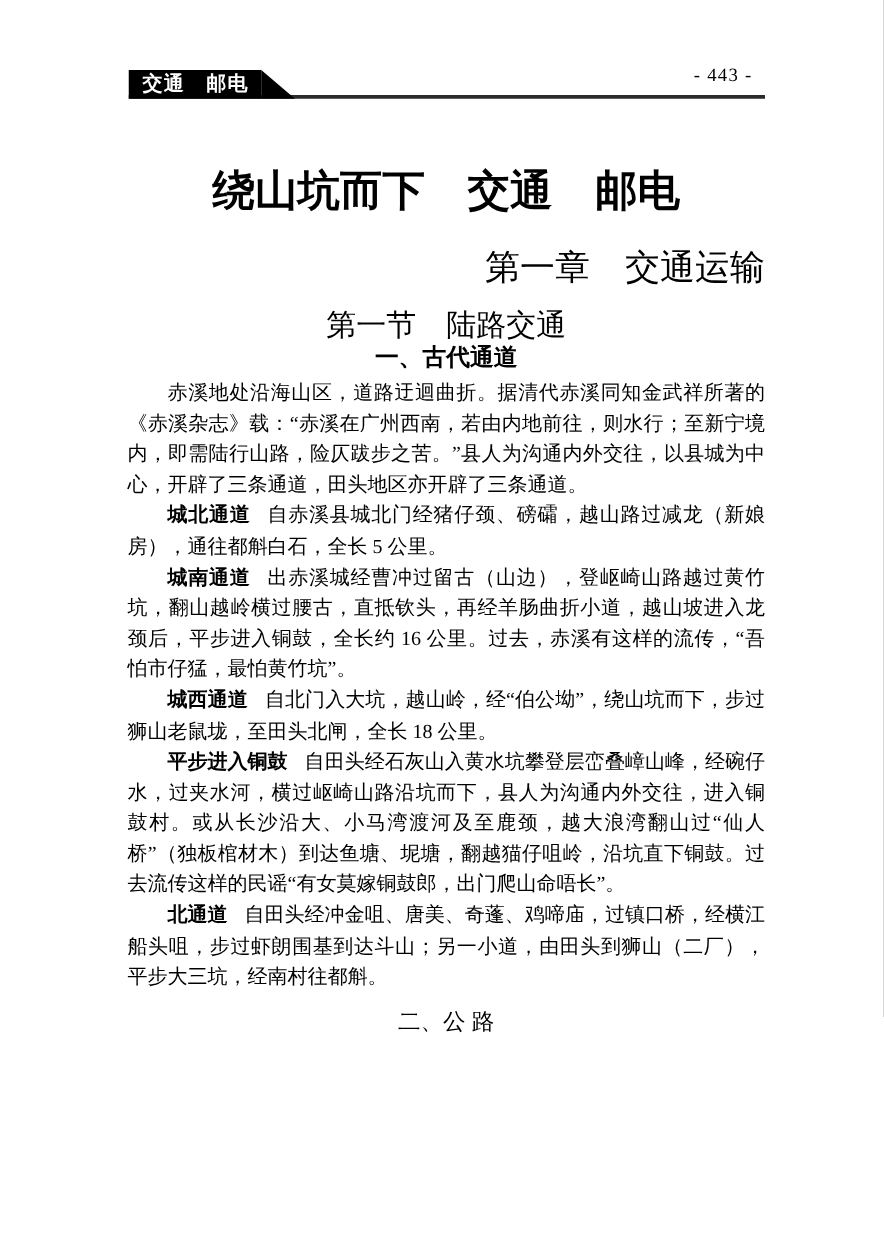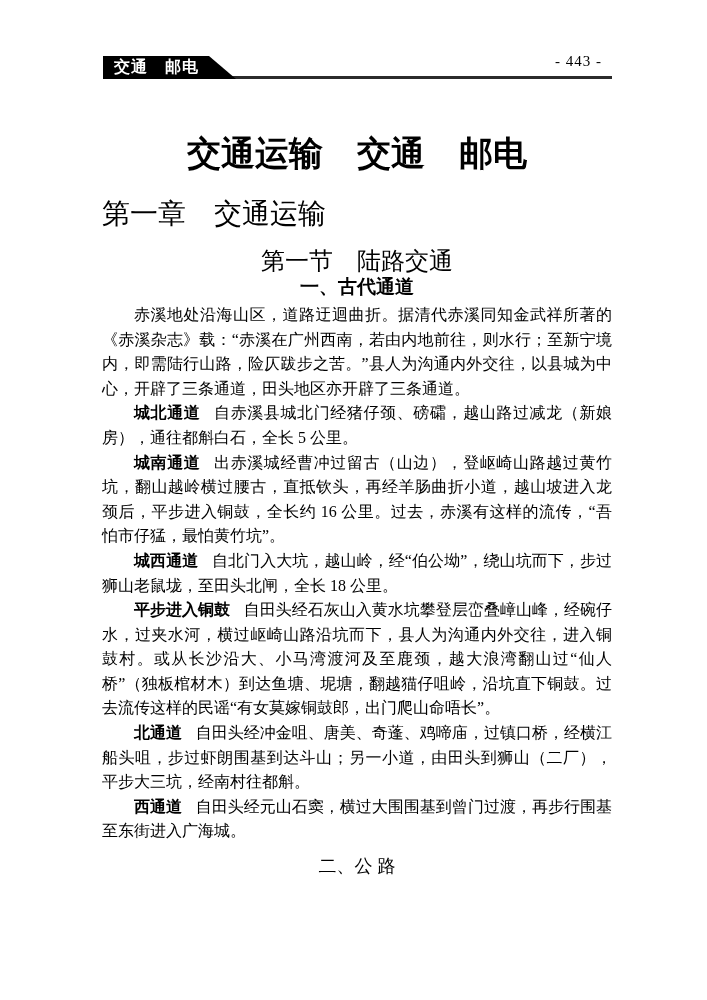--- a/index.html
+++ b/index.html
@@ -52,21 +52,21 @@
   .doc-title {
     margin-top:134px;
     text-align:center;
     font-size:34px;
     font-weight:bold;
     line-height:1.2;
     white-space:pre;
   }
   .chapter-title {
     margin-top:22px;
-    text-align:left;
+    text-align:right;
     font-family:Liberation Sans, sans-serif;
     font-size:28px;
     line-height:1.2;
     white-space:pre;
   }
   .section-title {
     margin-top:17px;
     text-align:center;
     font-family:"Liberation Sans","DejaVu Sans",sans-serif;
     font-size:24px;
@@ -109,31 +109,30 @@
   <div class="running-head">
     <div class="head-rule"></div>
     <div class="head-tab">
       <span>交通　邮电</span>
     </div>
     <div class="page-number">- 443 -</div>
   </div>
 
   <div class="content">
 
-    <div class="doc-title">交通运输　交通　邮电</div>
+    <div class="doc-title">绕山坑而下　交通　邮电</div>
     <div class="chapter-title">第一章　交通运输</div>
     <div class="section-title">第一节　陆路交通</div>
     <div class="subsection-title">一、古代通道</div>
 
     <div class="body-block">
       <p class="para"><span class="lead"></span><span>赤溪地处沿海山区，道路迂迴曲折。据清代赤溪同知金武祥所著的《赤溪杂志》载：“赤溪在广州西南，若由内地前往，则水行；至新宁境内，即需陆行山路，险仄跋步之苦。”县人为沟通内外交往，以县城为中心，开辟了三条通道，田头地区亦开辟了三条通道。</span></p>
       <p class="para"><span class="lead">城北通道</span><span>自赤溪县城北门经猪仔颈、磅礵，越山路过减龙（新娘房），通往都斛白石，全长 5 公里。</span></p>
       <p class="para"><span class="lead">城南通道</span><span>出赤溪城经曹冲过留古（山边），登岖崎山路越过黄竹坑，翻山越岭横过腰古，直抵钦头，再经羊肠曲折小道，越山坡进入龙颈后，平步进入铜鼓，全长约 16 公里。过去，赤溪有这样的流传，“吾怕市仔猛，最怕黄竹坑”。</span></p>
       <p class="para"><span class="lead">城西通道</span><span>自北门入大坑，越山岭，经“伯公坳”，绕山坑而下，步过狮山老鼠垅，至田头北闸，全长 18 公里。</span></p>
       <p class="para"><span class="lead">平步进入铜鼓</span><span>自田头经石灰山入黄水坑攀登层峦叠嶂山峰，经碗仔水，过夹水河，横过岖崎山路沿坑而下，县人为沟通内外交往，进入铜鼓村。或从长沙沿大、小马湾渡河及至鹿颈，越大浪湾翻山过“仙人桥”（独板棺材木）到达鱼塘、坭塘，翻越猫仔咀岭，沿坑直下铜鼓。过去流传这样的民谣“有女莫嫁铜鼓郎，出门爬山命唔长”。</span></p>
       <p class="para"><span class="lead">北通道</span><span>自田头经冲金咀、唐美、奇蓬、鸡啼庙，过镇口桥，经横江船头咀，步过虾朗围基到达斗山；另一小道，由田头到狮山（二厂），平步大三坑，经南村往都斛。</span></p>
-      <p class="para"><span class="lead">西通道</span><span>自田头经元山石窦，横过大围围基到曾门过渡，再步行围基至东街进入广海城。</span></p>
     </div>
 
     <div class="subsection-title-2">二、公 路</div>
 
   </div>
 </div>
 
 </body></html>

